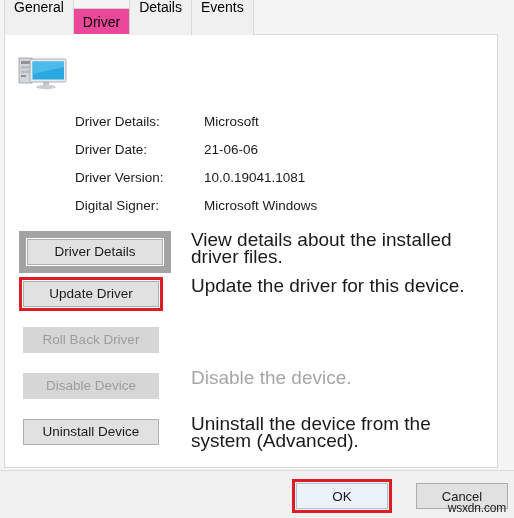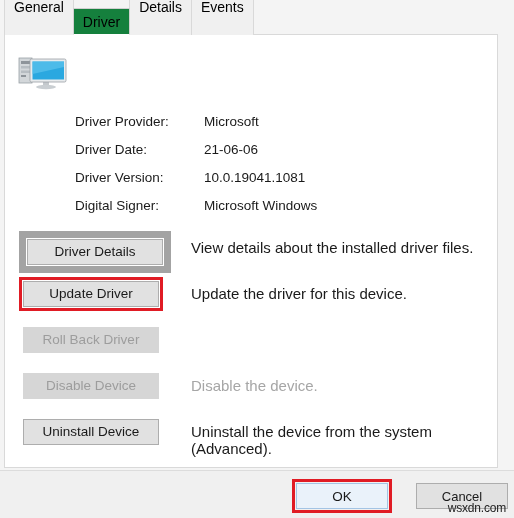--- a/index.html
+++ b/index.html
@@ -48,21 +48,21 @@
     color: #000000;
     background: #f0f0f0;
     border: 1px solid #d9d9d9;
     border-bottom: none;
     margin-right: -1px;
     box-sizing: border-box;
     white-space: nowrap;
     user-select: none;
   }
   .tab.active {
-    background: #15803d;
+    background: #ec4899;
     height: 27px;
     line-height: 26px;
     border: 1px solid #d0d0d0;
     border-bottom: 1px solid #ffffff;
     position: relative;
     z-index: 6;
     margin-top: -4px;
   }
 
   
@@ -151,23 +151,23 @@
     user-select: none;
   }
   .btn.disabled {
     background: #d6d6d6;
     border: 1px solid #d6d6d6;
     color: #9d9d9d;
   }
   .action-desc {
     position: absolute;
     left: 186px;
-    top: 8px;
+    top: 0;
     width: 300px;
-    font-size: 15px;
+    font-size: 19px;
     line-height: 17px;
     color: #1a1a1a;
   }
   .action-desc.dim {
     color: #a6a6a6;
   }
 
   
   .footer {
     position: absolute;
@@ -257,21 +257,21 @@
 
         <rect x="13" y="6" width="36" height="23" rx="1.5" fill="#e8ebed" stroke="#9aa0a5" stroke-width="0.8"></rect>
 
         <polygon points="15.5,8.5 47,8.5 47,26.5 15.5,26.5" fill="#2aa8e0"></polygon>
         <polygon points="15.5,8.5 47,8.5 47,14 15.5,21" fill="#59c2ec" opacity="0.75"></polygon>
       </svg>
     </div>
 
     <div class="info">
       <div class="info-row">
-        <div class="info-label">Driver Provider:</div>
+        <div class="info-label">Driver Details:</div>
         <div class="info-value">Microsoft</div>
       </div>
       <div class="info-row">
         <div class="info-label">Driver Date:</div>
         <div class="info-value">21-06-06</div>
       </div>
       <div class="info-row">
         <div class="info-label">Driver Version:</div>
         <div class="info-value">10.0.19041.1081</div>
       </div>

